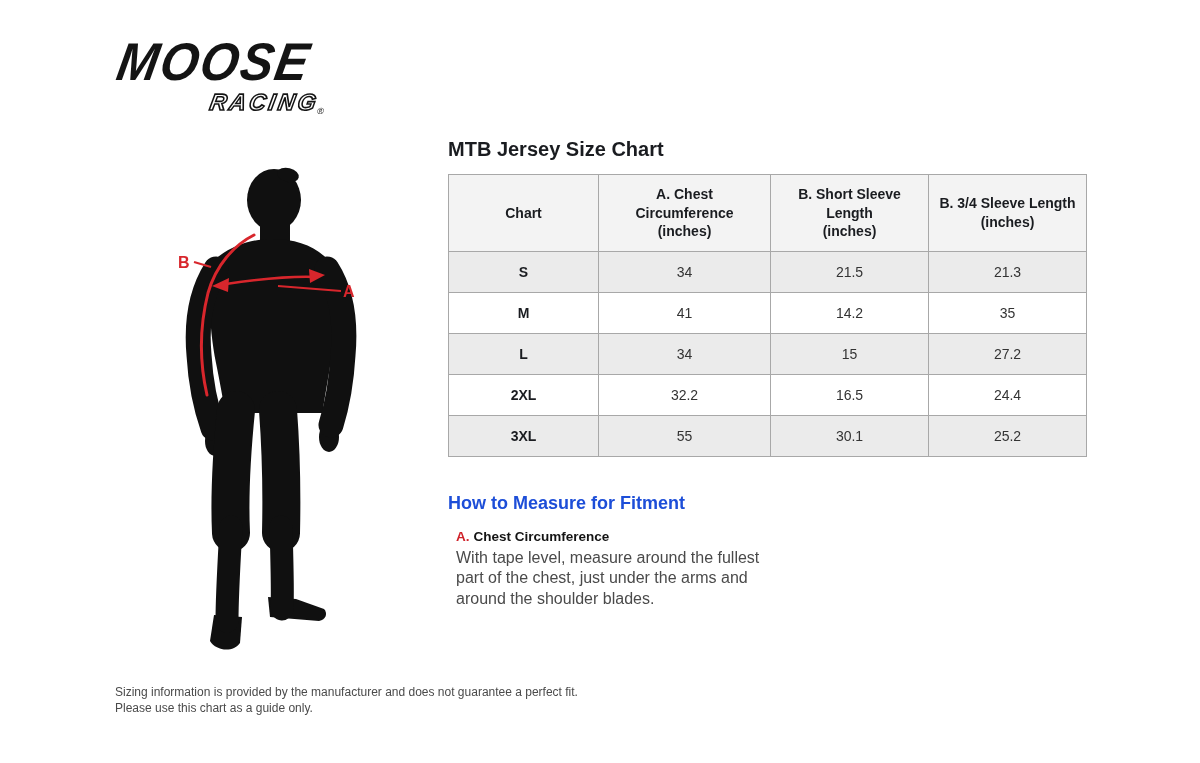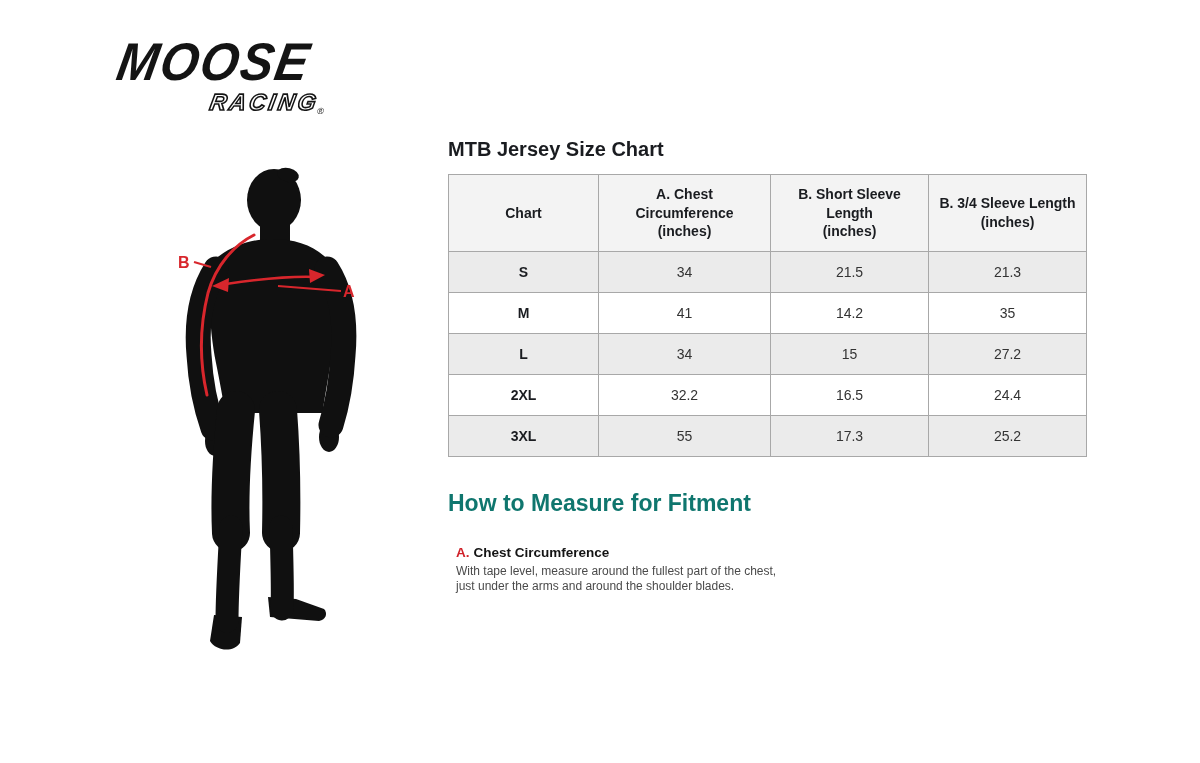--- a/index.html
+++ b/index.html
@@ -73,31 +73,31 @@
     white-space: pre-line;
     padding: 4px 6px;
   }
   table.size-chart tbody tr { height: 41px; background: #ffffff; }
   table.size-chart tbody tr:nth-child(odd) { background: #ebebeb; }
   table.size-chart tbody td { font-size: 14px; color: #333333; }
   table.size-chart tbody td.size-cell { font-weight: bold; color: #1a1c20; }
 
   .measure-heading {
     margin-top: 36px;
-    font-size: 23px;
-    font-weight: bold;
-    color: #0f766e;
+    font-size: 18px;
+    font-weight: bold;
+    color: #1d4ed8;
     line-height: 20px;
   }
-  .measure-cols { display: flex; margin-top: 32px; justify-content: flex-end; }
+  .measure-cols { display: flex; margin-top: 16px; justify-content: flex-end; }
   .measure-item.mi-a { margin-left: 8px; width: 323px; }
   .measure-item.mi-b { margin-left: 8px; width: 300px; }
   .mi-title { font-size: 13.5px; font-weight: bold; color: #141414; margin-bottom: 4px; }
   .mi-letter { color: #d0222a; margin-right: 4px; }
-  .mi-desc { font-size: 12px; color: #4a4a4a; line-height: 1.28; }
+  .mi-desc { font-size: 16px; color: #4a4a4a; line-height: 1.28; }
 
   .disclaimer {
     position: absolute;
     left: 115px;
     top: 684px;
     font-size: 12px;
     color: #4a4a4a;
     line-height: 16px;
   }
 
@@ -201,34 +201,38 @@
         </tr>
         <tr>
           <td class="size-cell">2XL</td>
           <td>32.2</td>
           <td>16.5</td>
           <td>24.4</td>
         </tr>
         <tr>
           <td class="size-cell">3XL</td>
           <td>55</td>
-          <td>17.3</td>
+          <td>30.1</td>
           <td>25.2</td>
         </tr>
       </tbody>
     </table>
 
     <h2 class="measure-heading">How to Measure for Fitment</h2>
 
     <div class="measure-cols">
       <div class="measure-item mi-a">
         <div class="mi-title">
           <span class="mi-letter">A.</span><span>Chest Circumference</span>
         </div>
         <p class="mi-desc">With tape level, measure around the fullest part of the chest, just under the arms and around the shoulder blades.</p>
       </div>
       <div class="measure-item mi-b">
       </div>
     </div>
   </div>
 
+  <div class="disclaimer">
+    <div>Sizing information is provided by the manufacturer and does not guarantee a perfect fit.</div>
+    <div>Please use this chart as a guide only.</div>
+  </div>
 
 </div>
 
 </body></html>

